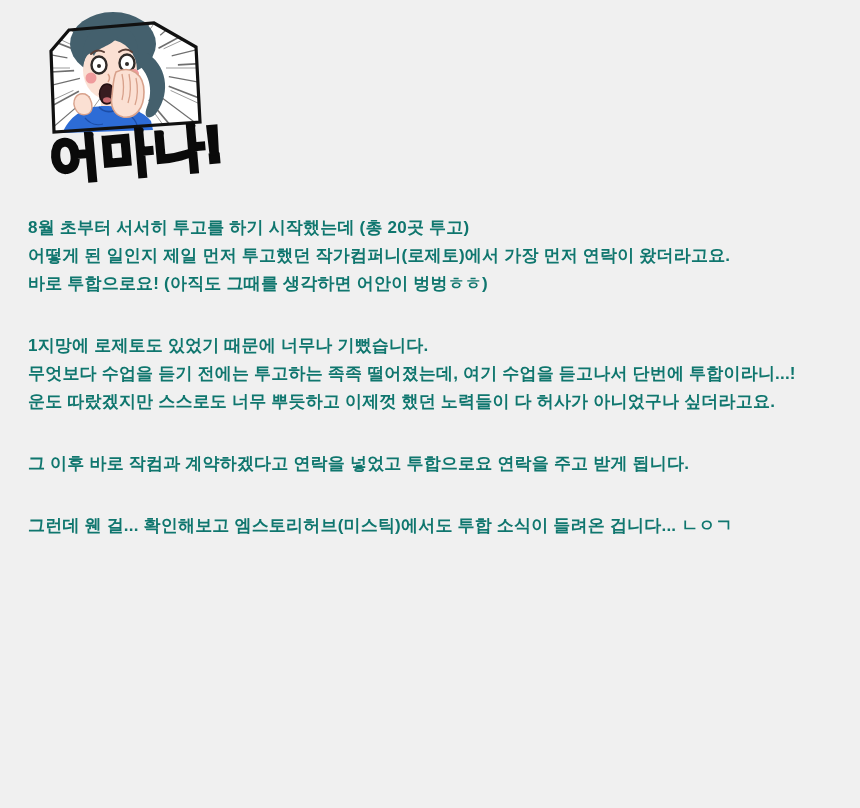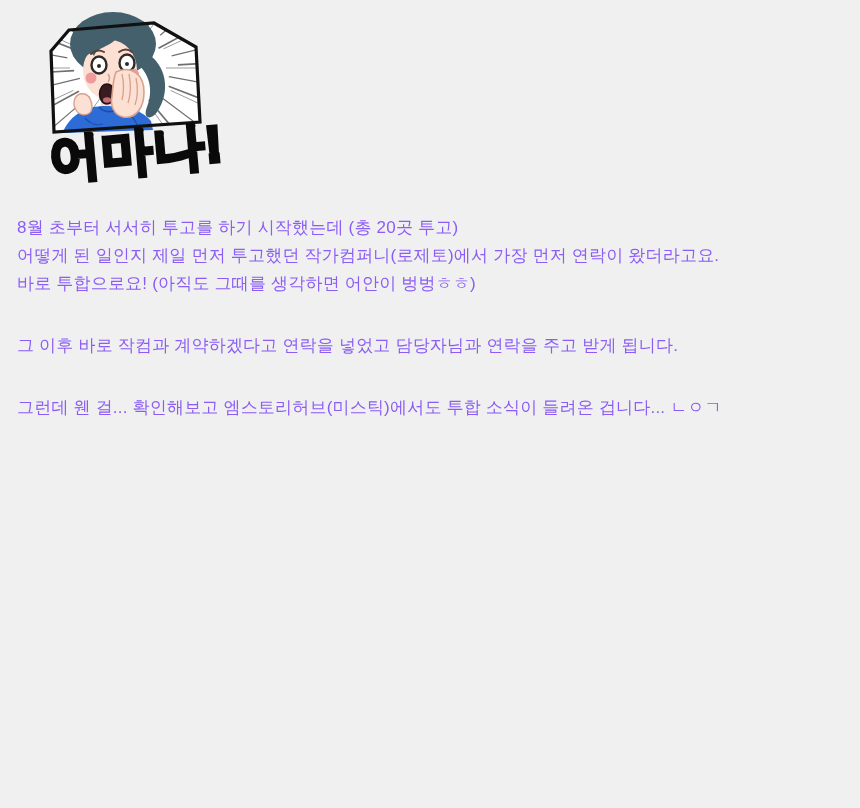--- a/index.html
+++ b/index.html
@@ -19,26 +19,27 @@
   .sticker {
     margin: 0 0 26px 30px;
     width: 172px;
     height: 178px;
   }
   .sticker svg {
     overflow: visible;
     display: block;
   }
   .post-body p {
-    margin: 0 0 34px 4px;
+    margin: 0 0 34px 15px;
     font-size: 17px;
     line-height: 28px;
-    color: #8b5cf6;
+    color: #0f766e;
     letter-spacing: 0.2px;
     word-break: keep-all;
+    font-weight: bold;
   }
   .caption-text {
     font-family: "Liberation Sans", sans-serif;
     font-weight: 900;
     font-size: 51px;
     letter-spacing: 1px;
   }
 </style>
 </head>
 <body>
@@ -136,17 +137,18 @@
       <polygon points="20,20 105,13 147,37 151,112 5,122 2,41" fill="none" stroke="#111111" stroke-width="3.2" stroke-linejoin="miter"></polygon>
 
       <g transform="translate(2,166) rotate(-5)">
         <text class="caption-text" x="0" y="0" fill="#0a0a0a" stroke="#0a0a0a" stroke-width="4" paint-order="stroke">어마나!</text>
       </g>
     </svg>
   </figure>
 
   <div class="post-body">
     <p>8월 초부터 서서히 투고를 하기 시작했는데 (총 20곳 투고)<br>어떻게 된 일인지 제일 먼저 투고했던 작가컴퍼니(로제토)에서 가장 먼저 연락이 왔더라고요.<br>바로 투합으로요! (아직도 그때를 생각하면 어안이 벙벙ㅎㅎ)</p>
-    <p>그 이후 바로 작컴과 계약하겠다고 연락을 넣었고 담당자님과 연락을 주고 받게 됩니다.</p>
+    <p>1지망에 로제토도 있었기 때문에 너무나 기뻤습니다.<br>무엇보다 수업을 듣기 전에는 투고하는 족족 떨어졌는데, 여기 수업을 듣고나서 단번에 투합이라니...!<br>운도 따랐겠지만 스스로도 너무 뿌듯하고 이제껏 했던 노력들이 다 허사가 아니었구나 싶더라고요.</p>
+    <p>그 이후 바로 작컴과 계약하겠다고 연락을 넣었고 투합으로요 연락을 주고 받게 됩니다.</p>
     <p>그런데 웬 걸... 확인해보고 엠스토리허브(미스틱)에서도 투합 소식이 들려온 겁니다... ㄴㅇㄱ</p>
   </div>
 
 </div>
 
 </body></html>

